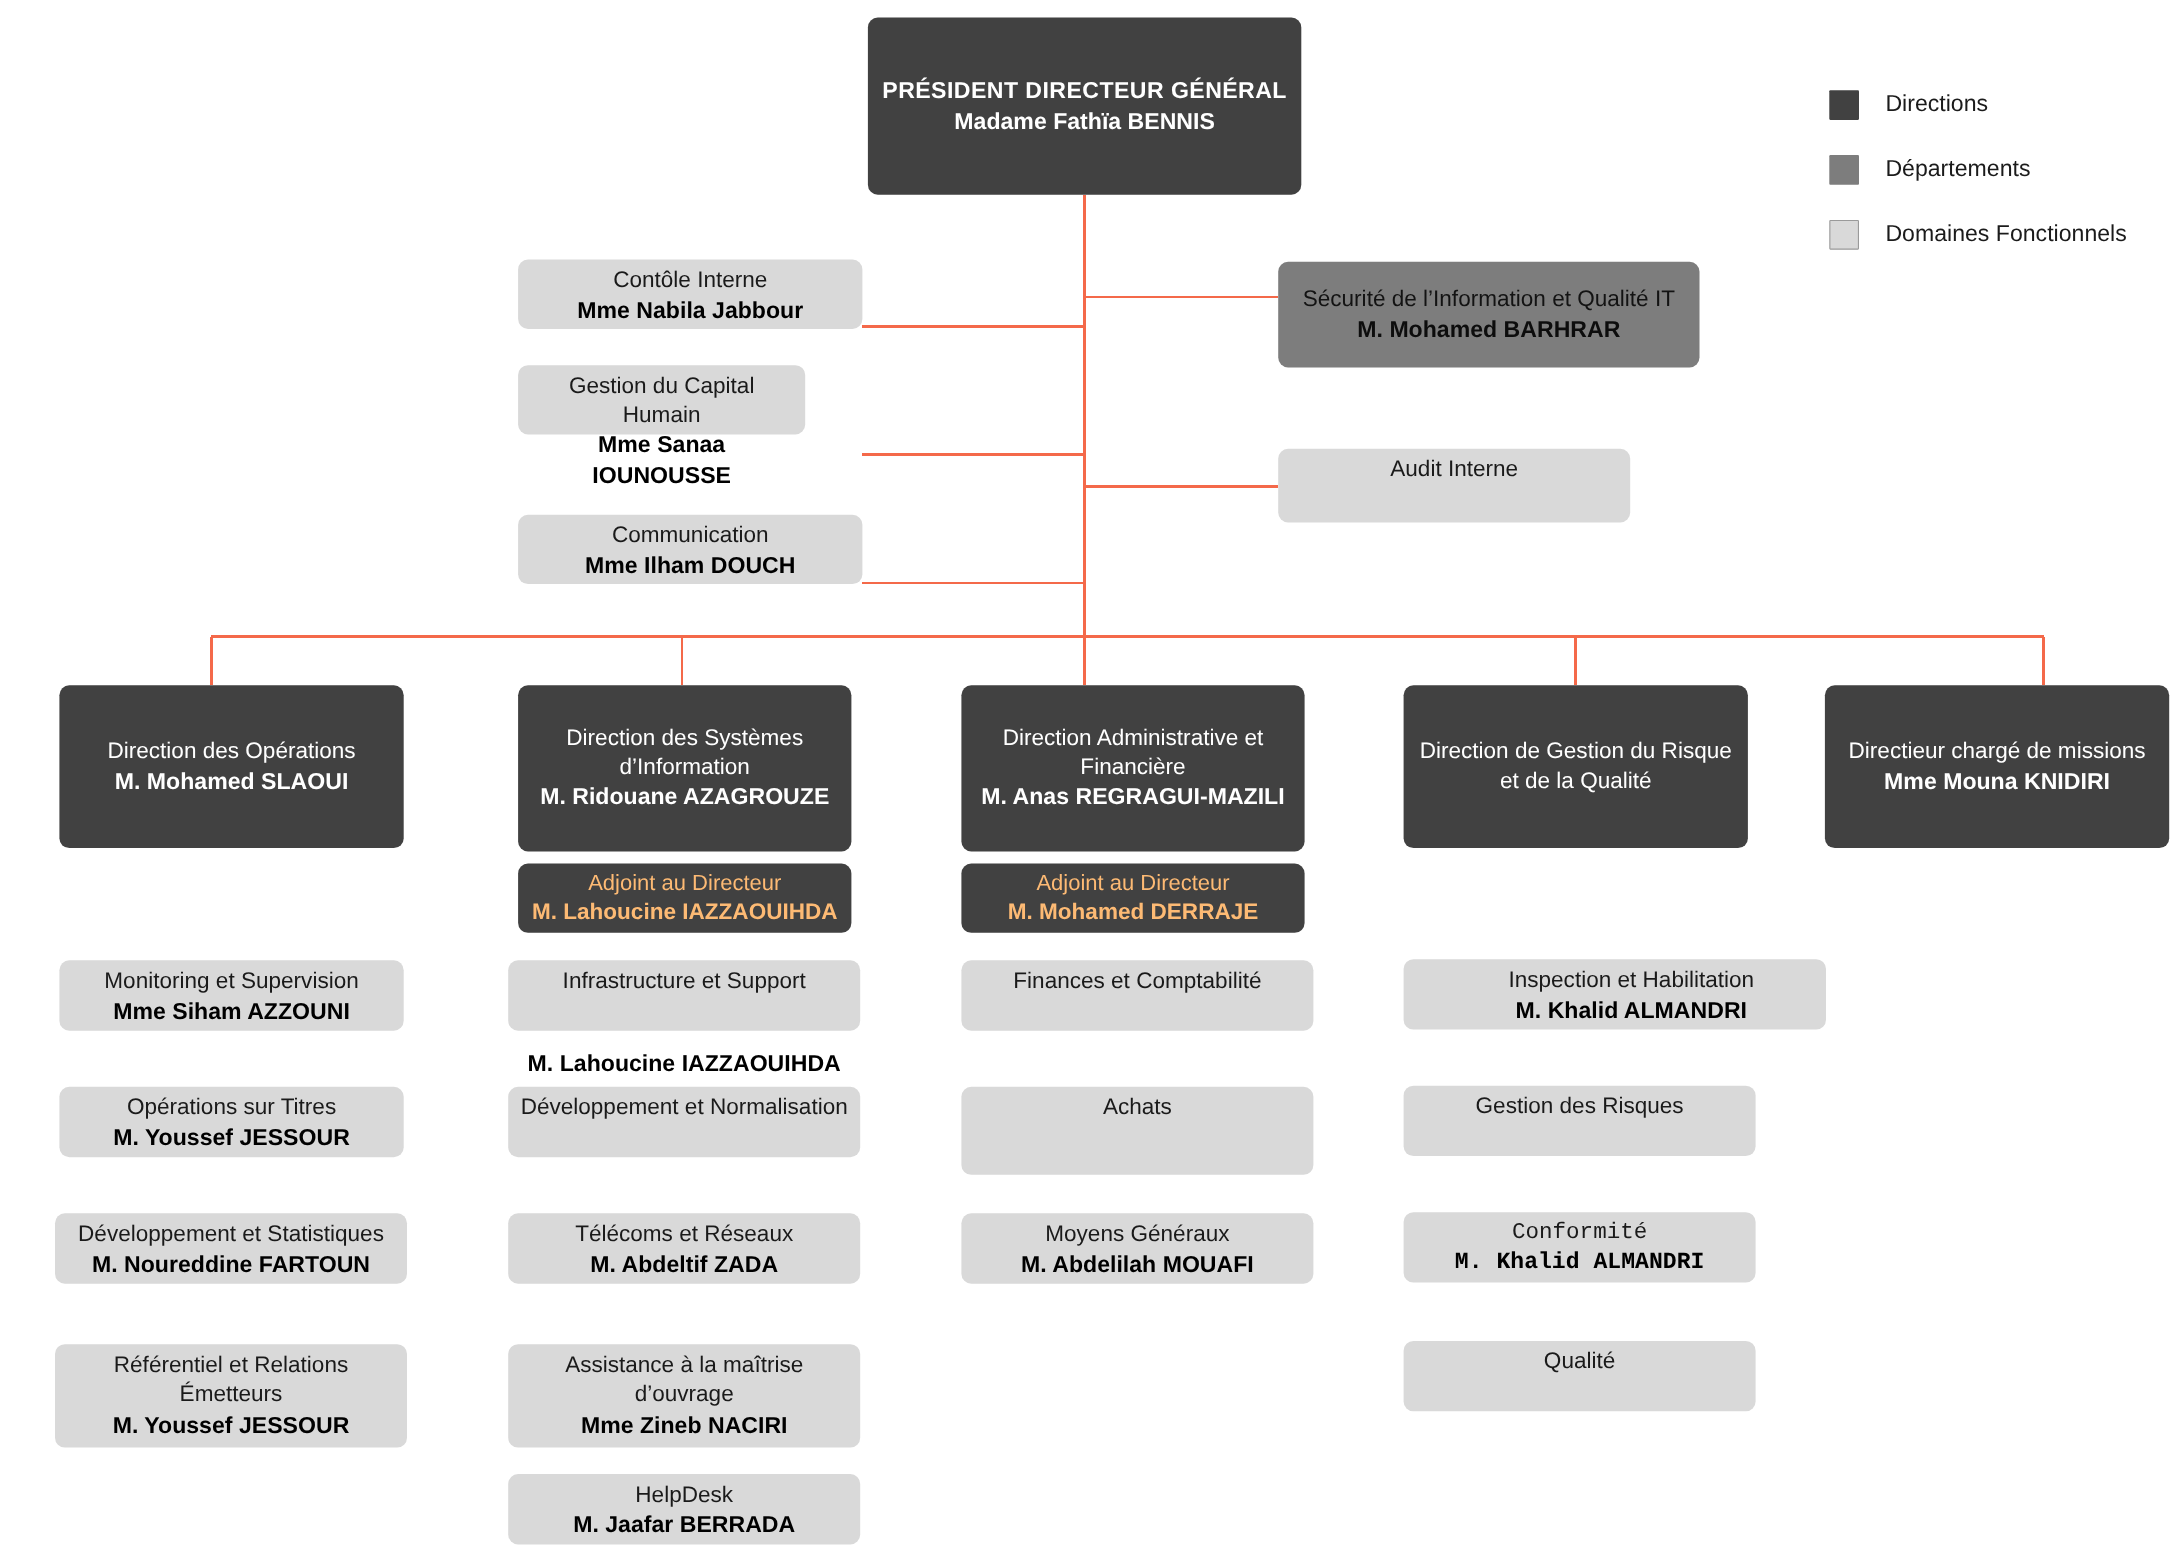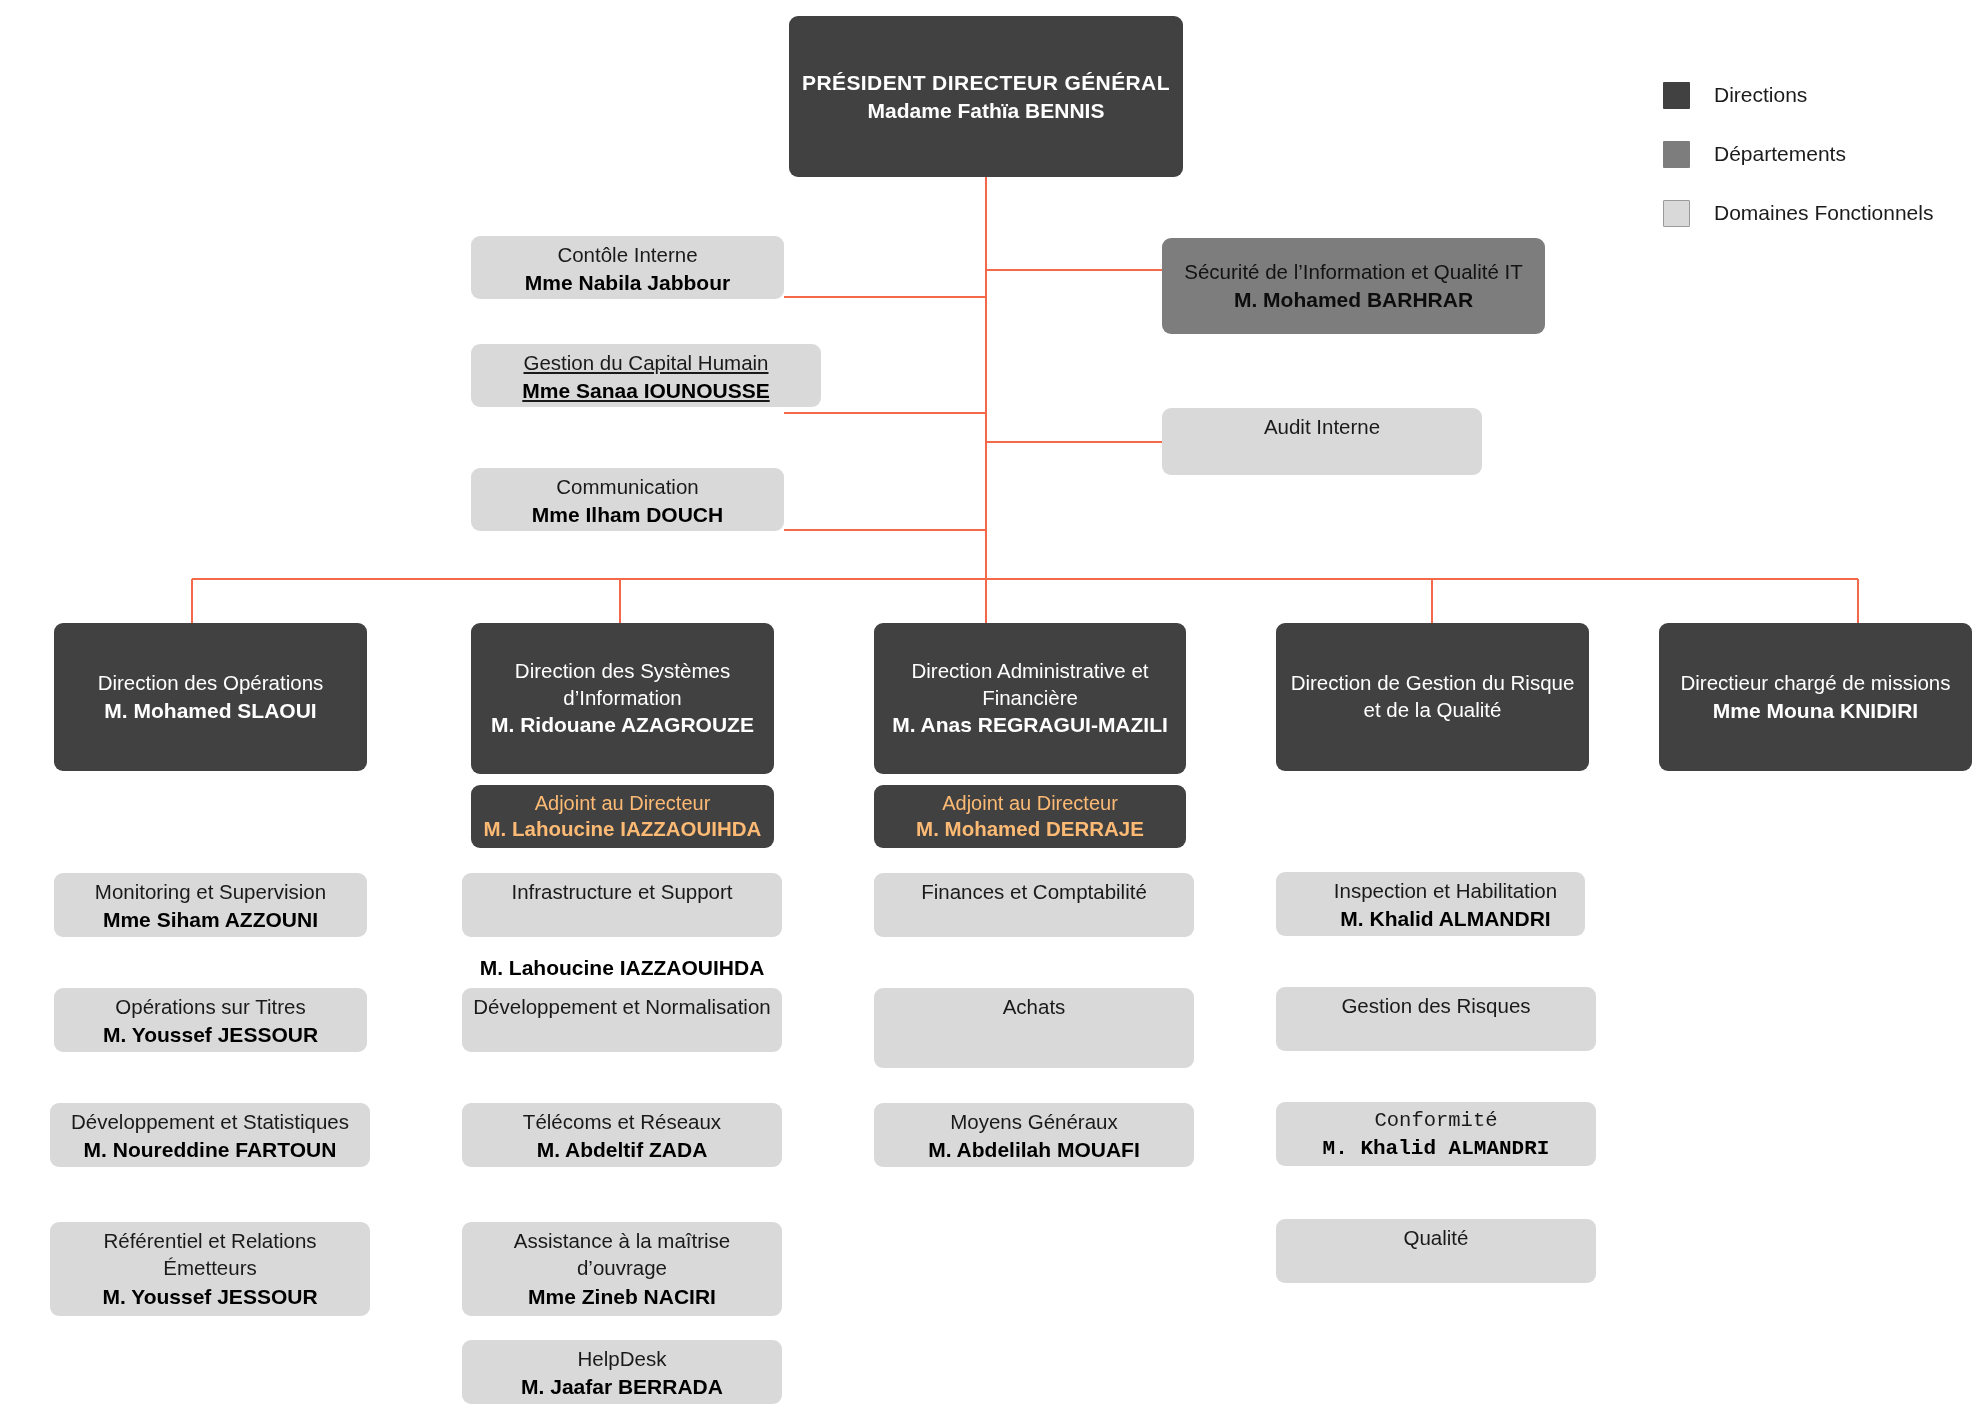--- a/index.html
+++ b/index.html
@@ -150,21 +150,21 @@
 
   <div class="node lvl-president" style="left:789px; top:16px; width:394px; height:161px;">
     <span class="t-title">PRÉSIDENT DIRECTEUR GÉNÉRAL</span>
     <span class="t-person">Madame Fathïa BENNIS</span>
   </div>
 
   <div class="node lvl-domaine" style="left:471px; top:236px; width:313px; height:63px;">
     <span class="t-title">Contôle Interne</span>
     <span class="t-person">Mme Nabila Jabbour</span>
   </div>
-  <div class="node lvl-domaine" style="left:471px; top:344px; width:350px; height:63px;text-decoration:underline;">
+  <div class="node lvl-domaine" style="left:471px; top:332px; width:261px; height:63px;">
     <span class="t-title">Gestion du Capital Humain</span>
     <span class="t-person">Mme Sanaa IOUNOUSSE</span>
   </div>
   <div class="node lvl-domaine" style="left:471px; top:468px; width:313px; height:63px;">
     <span class="t-title">Communication</span>
     <span class="t-person">Mme Ilham DOUCH</span>
   </div>
 
   <div class="node lvl-departement" style="left:1162px; top:238px; width:383px; height:96px;">
     <span class="t-title">Sécurité de l’Information et Qualité IT</span>
@@ -243,21 +243,21 @@
   </div>
   <div class="node lvl-domaine" style="left:874px; top:1103px; width:320px; height:64px;">
     <span class="t-title">Moyens Généraux</span>
     <span class="t-person">M. Abdelilah MOUAFI</span>
   </div>
 
   <div class="node lvl-direction" style="left:1276px; top:623px; width:313px; height:148px;">
     <span class="t-title">Direction de Gestion du Risque et de la Qualité</span>
 
   </div>
-  <div class="node lvl-domaine" style="left:1276px; top:872px; width:309px; height:64px;padding-left:40px;">
+  <div class="node lvl-domaine" style="left:1276px; top:872px; width:384px; height:64px;padding-left:40px;">
     <span class="t-title">Inspection et Habilitation</span>
     <span class="t-person">M. Khalid ALMANDRI</span>
   </div>
   <div class="node lvl-domaine" style="left:1276px; top:987px; width:320px; height:64px;">
     <span class="t-title">Gestion des Risques</span>
 
   </div>
   <div class="node lvl-domaine" style="left:1276px; top:1102px; width:320px; height:64px;font-family:Liberation Mono, monospace;">
     <span class="t-title">Conformité</span>
     <span class="t-person">M. Khalid ALMANDRI</span>

